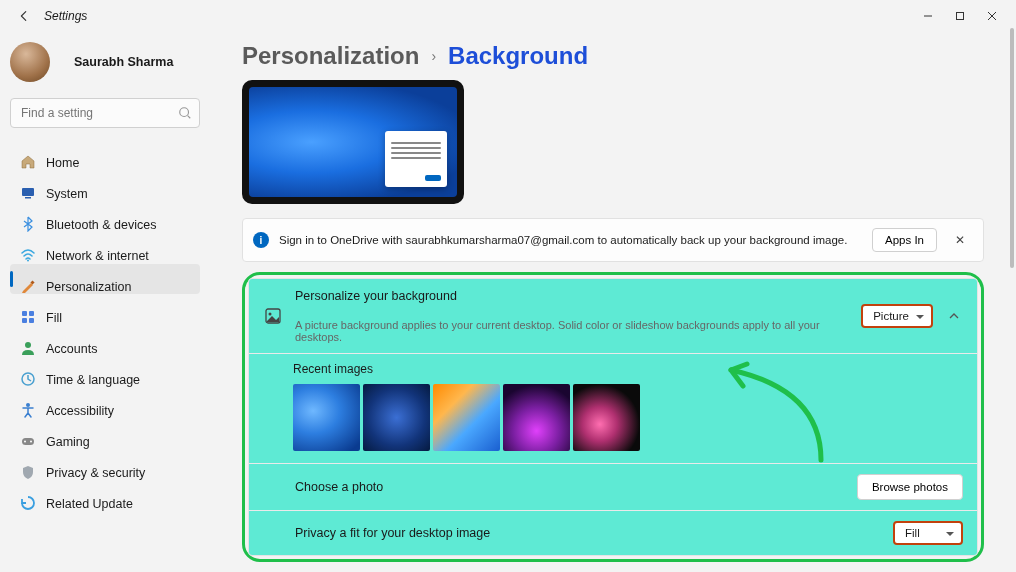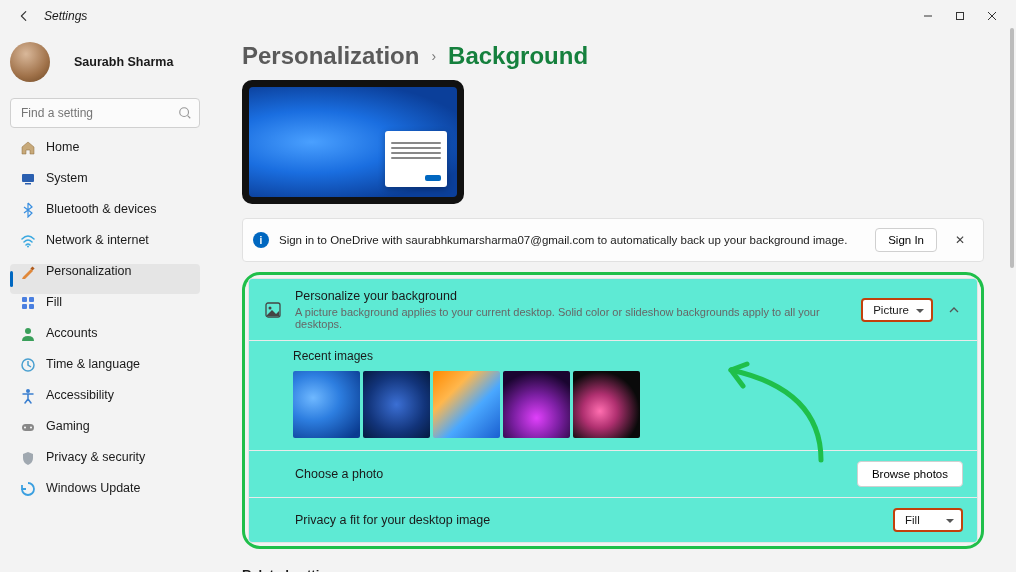--- a/index.html
+++ b/index.html
@@ -13,30 +13,30 @@
 .layout { display: flex; height: 540px; }
 .sidebar { width: 210px; padding: 6px 10px 0 10px; }
 .profile { display: flex; align-items: center; gap: 8px; padding: 4px 0 10px 0; }
 .avatar { width: 40px; height: 40px; border-radius: 50%; background: radial-gradient(circle at 40% 30%, #d9b89a, #a0724a 60%, #6b4521); }
 .profile .name { font-size: 12.5px; font-weight: 600; margin-left: 16px; }
 .searchbox { position: relative; margin: 6px 0 12px 0; }
 .searchbox input { width: 100%; height: 30px; border: 1px solid #d0d0d0; border-radius: 4px; padding: 0 12px 0 10px; font-size: 12px; background: #fbfbfb; color: #7f1d1d; }
 .searchbox .sicon { position: absolute; right: 8px; top: 8px; width: 14px; height: 14px; opacity: .6; }
 
 .nav { list-style: none; }
-.nav li { display: flex; align-items: flex-start; gap: 10px; height: 30px; padding: 0 10px; border-radius: 4px; font-size: 12.5px; cursor: pointer; position: relative; margin: 1px 0; }
+.nav li { display: flex; align-items: flex-end; gap: 10px; height: 30px; padding: 0 10px; border-radius: 4px; font-size: 12.5px; cursor: pointer; position: relative; margin: 1px 0; }
 .nav li.selected { background: #e5e5e5; }
 .nav li.selected::before { content: ""; position: absolute; left: 0; top: 7px; width: 3px; height: 16px; background: #0067c0; border-radius: 2px; }
 .nav .nicon { width: 16px; height: 16px; display: flex; align-items: center; justify-content: center; }
 
 .main { flex: 1; padding: 10px 32px 0 32px; overflow-y: auto; }
 .crumb { display: flex; align-items: center; gap: 12px; margin-bottom: 10px; }
 .crumb .p1 { font-size: 24px; font-weight: 600; color: #5a5a5a; }
 .crumb .sep { color: #777; font-size: 14px; }
-.crumb .p2 { font-size: 24px; font-weight: 600; color: #15803d; }
+.crumb .p2 { font-size: 24px; font-weight: 600; color: #1d4ed8; }
 
 .preview { width: 222px; height: 124px; border: 3px solid #111; border-radius: 10px; padding: 4px; background: #111; margin-bottom: 14px; }
 .preview-inner { width: 100%; height: 100%; border-radius: 4px; background: radial-gradient(ellipse at 30% 50%, #4aa0ff, #1a6ee0 40%, #0b3f9a 80%); position: relative; overflow: hidden; }
 .preview-inner .card { position: absolute; right: 10px; bottom: 10px; width: 62px; height: 56px; background: #fff; border-radius: 3px; box-shadow: 0 2px 6px rgba(0,0,0,.3); padding: 8px 6px; }
 .preview-inner .card .line { height: 2px; background: #888; margin: 3px 0; border-radius: 1px; }
 .preview-inner .card .btn { position: absolute; right: 6px; bottom: 6px; width: 16px; height: 6px; background: #0067c0; border-radius: 2px; }
 
 .notice { display: flex; align-items: center; gap: 10px; border: 1px solid #e1e1e1; background: #fdfdfd; border-radius: 4px; padding: 8px 10px; margin-bottom: 10px; }
 .notice .info-ic { width: 16px; height: 16px; border-radius: 50%; background: #0067c0; color: #fff; display: flex; align-items: center; justify-content: center; font-size: 10px; font-weight: 700; flex-shrink: 0; }
 .notice .text { flex: 1; font-size: 11.5px; }
@@ -44,21 +44,21 @@
 .notice .dismiss { width: 26px; height: 26px; display: flex; align-items: center; justify-content: center; cursor: pointer; font-size: 12px; color: #444; }
 
 .highlight-box { border: 3px solid #1fbf4a; border-radius: 18px; padding: 3px; position: relative; }
 .arrow-ann { position: absolute; right: 150px; top: 75px; pointer-events: none; }
 
 .card-block { border: 1px solid #e4e4e4; background: #5eead4; border-radius: 4px; }
 .row { display: flex; align-items: center; padding: 10px 14px; gap: 12px; }
 .row .ic { width: 20px; height: 20px; display: flex; align-items: center; justify-content: center; flex-shrink: 0; }
 .row .labels { flex: 1; }
 .row .t1 { font-size: 12.5px; }
-.row .t2 { font-size: 11px; color: #666; margin-top: 3px; }
+.row .t2 { font-size: 11px; color: #666; margin-top: 16px; }
 .row .select { border: 2px solid #c2410c; background: #fff; border-radius: 4px; padding: 4px 22px 4px 10px; font-size: 11.5px; position: relative; cursor: pointer; min-width: 70px; }
 .row .select::after { content: ""; position: absolute; right: 7px; top: 9px; width: 0; height: 0; border-left: 4px solid transparent; border-right: 4px solid transparent; border-top: 4px solid #555; }
 .row .chev { width: 18px; height: 18px; display: flex; align-items: center; justify-content: center; cursor: pointer; color: #555; }
 .divider { height: 1px; background: #eaeaea; }
 
 .recent { padding: 8px 14px 12px 44px; }
 .recent .lbl { font-size: 12px; margin-bottom: 8px; }
 .thumbs { display: flex; gap: 3px; }
 .thumb { width: 67px; height: 67px; border-radius: 2px; cursor: pointer; }
 .th0 { background: radial-gradient(ellipse at 30% 40%, #6fb8ff, #2d7ee0 40%, #0a3b90 90%); }
@@ -214,21 +214,21 @@
           </span>
           <span>Privacy &amp; security</span>
         </li>
       <li>
           <span class="nicon">
             <svg width="16" height="16" viewBox="0 0 16 16">
               <path d="M8 2 A6 6 0 1 1 2 8" stroke="#3a9fe0" stroke-width="1.8" fill="none"></path>
               <path d="M2 4 L2 8 L6 8" stroke="#3a9fe0" stroke-width="1.8" fill="none"></path>
             </svg>
           </span>
-          <span>Windows Update</span>
+          <span>Related Update</span>
         </li>
     </ul>
   </aside>
 
   <main class="main">
     <div class="crumb">
       <span class="p1">Personalization</span>
       <span class="sep">›</span>
       <span class="p2">Background</span>
     </div>
@@ -241,21 +241,21 @@
             <div class="line"></div>
             <div class="line"></div>
             <div class="btn"></div>
           </div>
       </div>
     </div>
 
     <div class="notice">
       <div class="info-ic">i</div>
       <div class="text">Sign in to OneDrive with saurabhkumarsharma07@gmail.com to automatically back up your background image.</div>
-      <button class="signin">Sign In</button>
+      <button class="signin">Apps In</button>
       <div class="dismiss">✕</div>
     </div>
 
     <div class="highlight-box">
       <svg class="arrow-ann" width="120" height="120" viewBox="0 0 120 120">
           <path d="M110 110 Q110 40 20 20" stroke="#1fbf4a" stroke-width="5" fill="none" stroke-linecap="round"></path>
           <path d="M20 20 L36 14 M20 20 L32 36" stroke="#1fbf4a" stroke-width="5" fill="none" stroke-linecap="round"></path>
         </svg>
       <div class="card-block">
         <div class="row">

